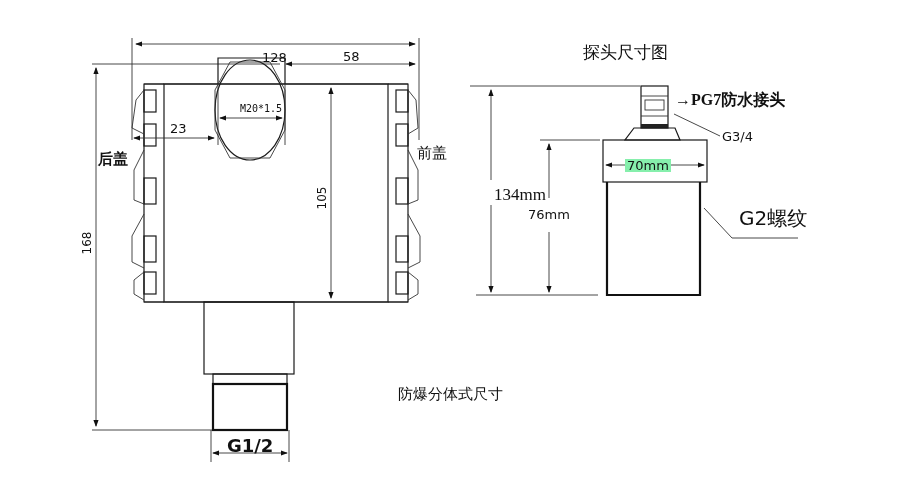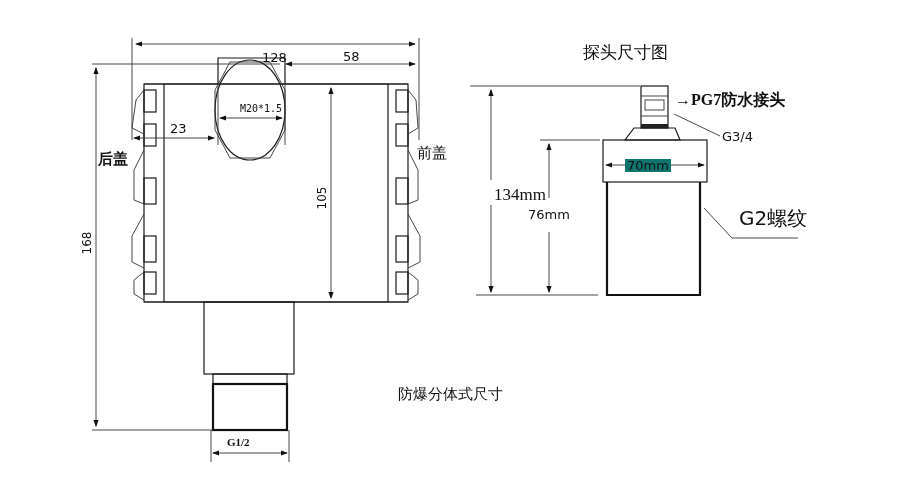--- a/index.html
+++ b/index.html
@@ -121,22 +121,22 @@
 </svg>
 
 <div class="lbl sans" style="left:262px;top:27px;font-size:13px;margin-top:24px;">128</div>
 <div class="lbl sans" style="left:343px;top:50px;font-size:13px;">58</div>
 <div class="lbl mono" style="left:225px;top:104px;font-size:10px;padding-left:15px;">M20*1.5</div>
 <div class="lbl sans" style="left:170px;top:122px;font-size:13px;">23</div>
 <div class="lbl sans" style="left:98px;top:152px;font-size:15px;font-weight:bold;">后盖</div>
 <div class="lbl sans" style="left:417px;top:146px;font-size:15px;font-weight:normal;">前盖</div>
 <div class="lbl sans" style="left:311px;top:192px;font-size:12px;transform:rotate(-90deg);transform-origin:center;">105</div>
 <div class="lbl sans" style="left:76px;top:237px;font-size:12px;transform:rotate(-90deg);transform-origin:center;">168</div>
-<div class="lbl sans" style="left:227px;top:437px;font-size:11px;font-weight:bold;font-family:Liberation Serif, serif;">G1/2</div>
+<div class="lbl sans" style="left:227px;top:437px;font-size:18px;font-weight:bold;">G1/2</div>
 <div class="lbl sans" style="left:398px;top:387px;font-size:15px;">防爆分体式尺寸</div>
 
 <div class="lbl sans" style="left:583px;top:44px;font-size:17px;">探头尺寸图</div>
 <div class="lbl serif" style="left:675px;top:92px;font-size:16px;font-weight:bold;">→PG7防水接头</div>
 <div class="lbl sans" style="left:722px;top:130px;font-size:13px;">G3/4</div>
-<div class="lbl sans" style="left:625px;top:159px;font-size:13px;background:#0f766e;padding:0 2px;">70mm</div>
+<div class="lbl sans" style="left:625px;top:159px;font-size:13px;background:#86efac;padding:0 2px;">70mm</div>
 <div class="lbl serif" style="left:486px;top:186px;font-size:17px;margin-left:8px;">134mm</div>
 <div class="lbl sans" style="left:528px;top:208px;font-size:13px;">76mm</div>
 <div class="lbl sans" style="left:739px;top:208px;font-size:20px;">G2螺纹</div>
 
 </body></html>

